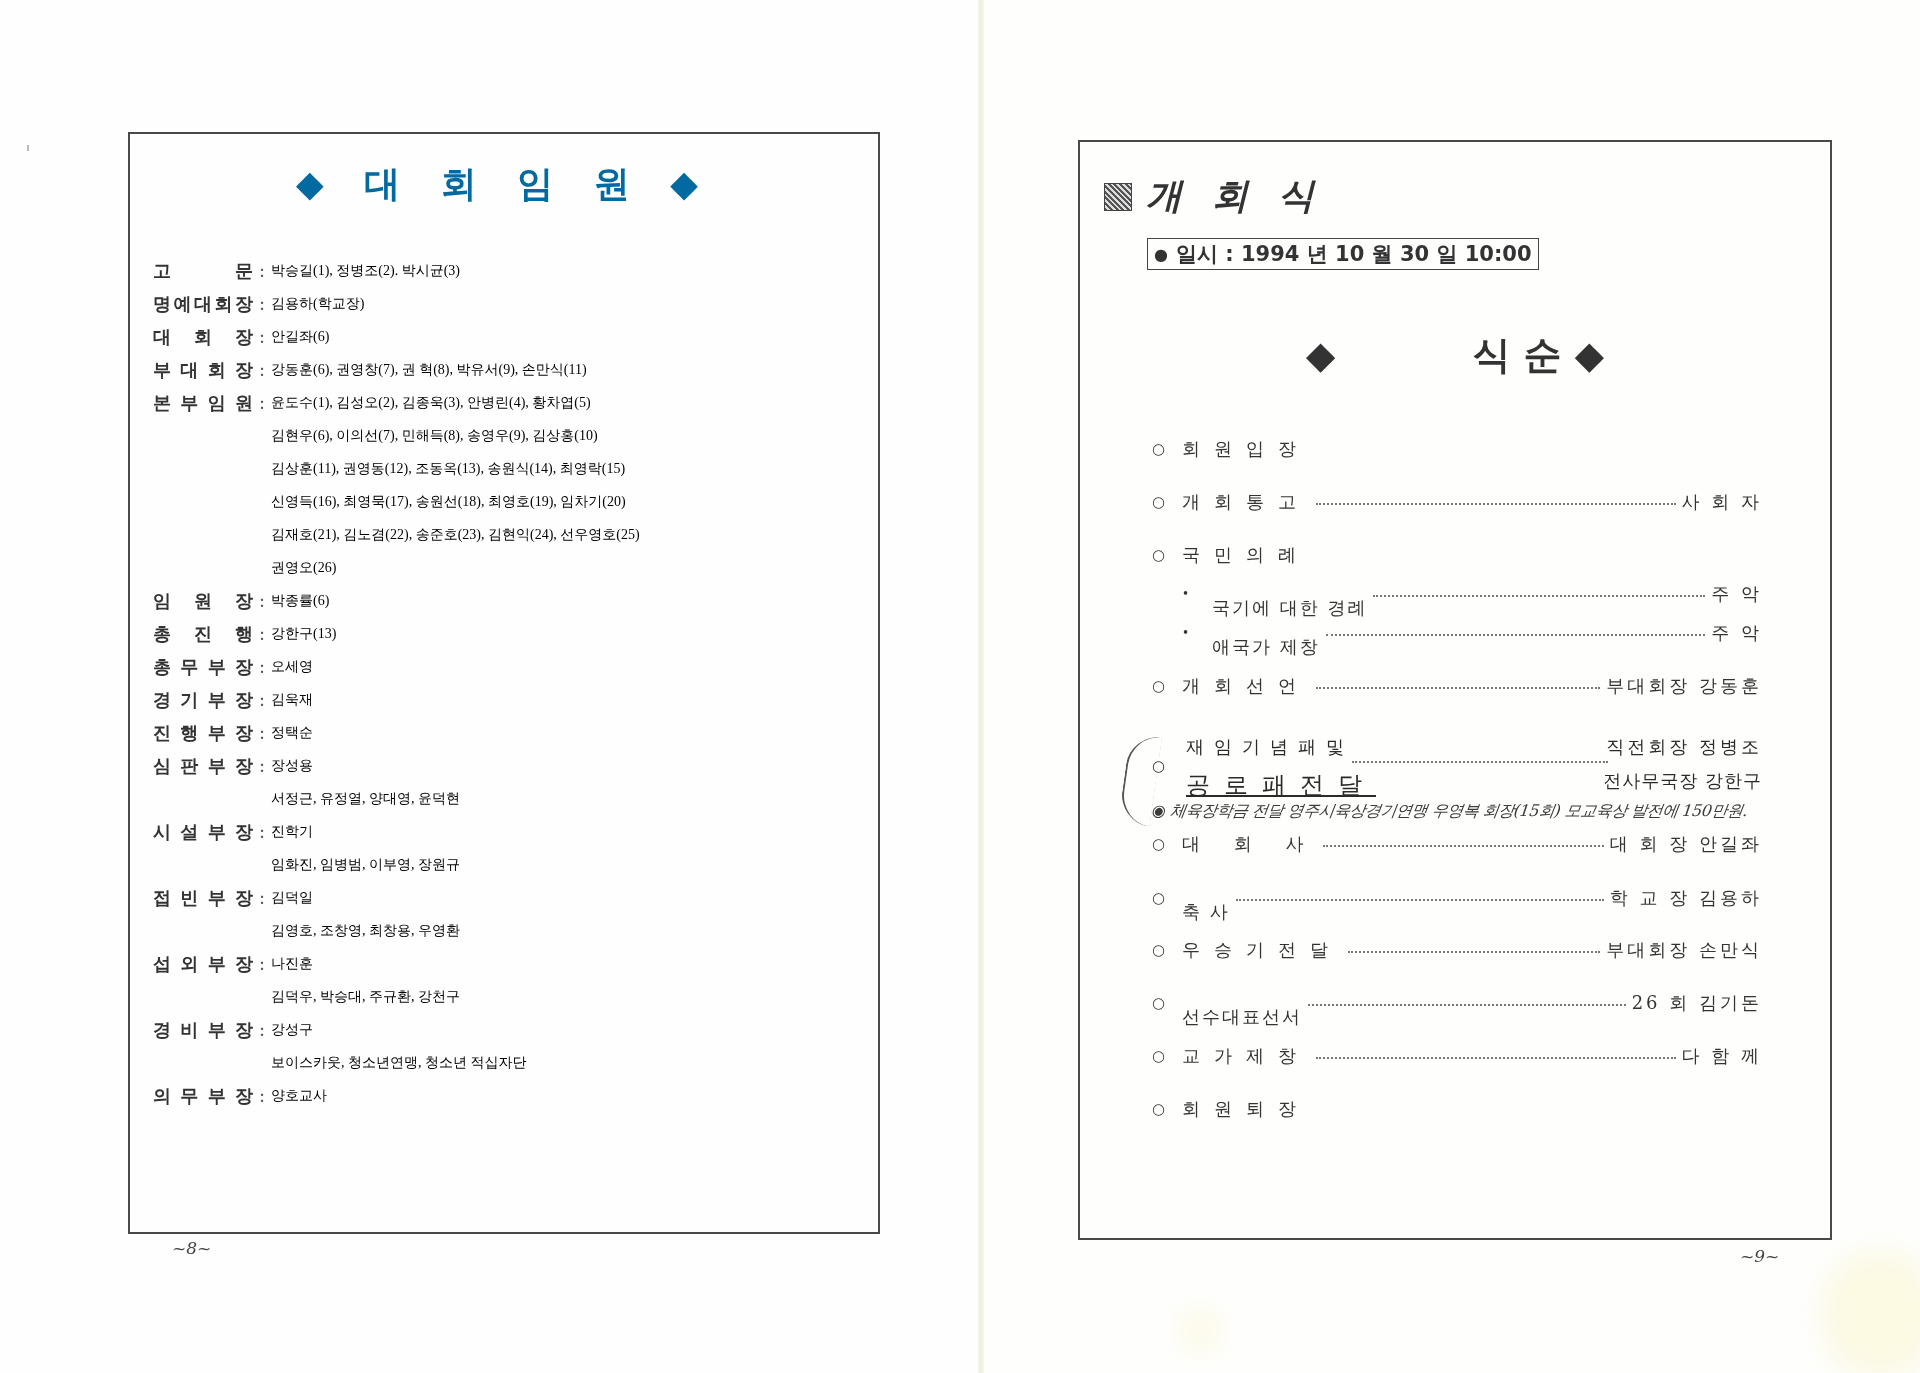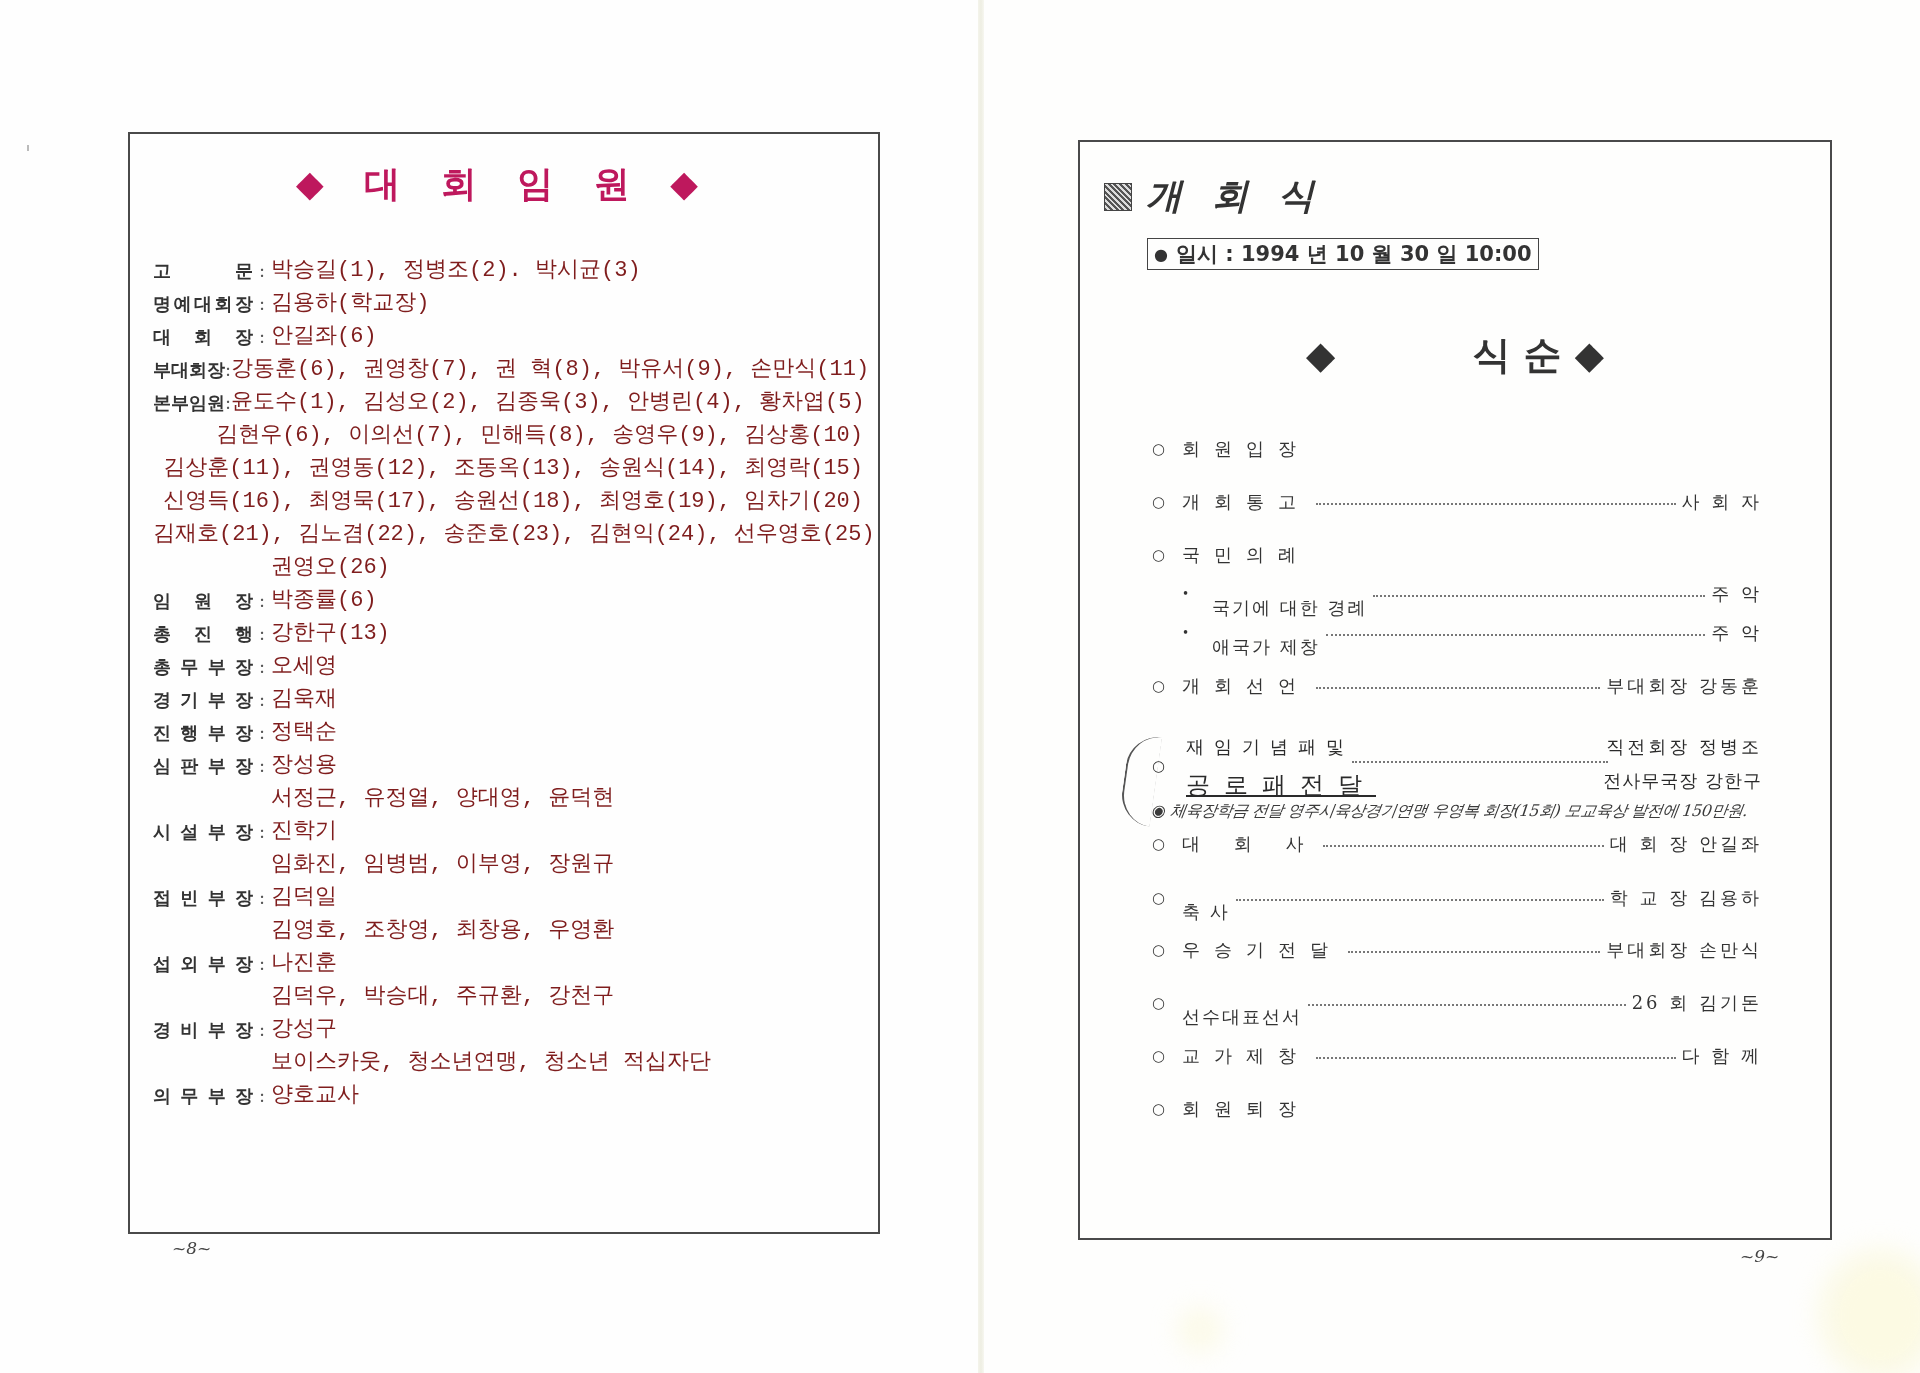--- a/index.html
+++ b/index.html
@@ -16,27 +16,27 @@
           background:linear-gradient(90deg,#f4f4ec,#eeeee2,#f7f7f0); }
   .stain { position:absolute; border-radius:50%; background:rgba(250,245,205,0.55); filter:blur(14px); }
   .speck { position:absolute; left:27px; top:145px; width:2px; height:6px; background:#bbb; }
 
   .box { position:absolute; border:2px solid #4a4a4a; box-sizing:border-box; }
   .box-left { left:128px; top:132px; width:752px; height:1102px; }
   .box-right { left:1078px; top:140px; width:754px; height:1100px; }
 
   
   .title-left { position:absolute; left:128px; top:160px; width:752px; text-align:center;
-    font-family:"DejaVu Sans", sans-serif; font-weight:bold; font-size:36px; letter-spacing:14px; color:#be185d; }
+    font-family:"DejaVu Sans", sans-serif; font-weight:bold; font-size:36px; letter-spacing:14px; color:#0369a1; }
   .roster { position:absolute; left:153px; top:254px; width:710px; }
   .row { display:flex; height:33px; line-height:33px; font-size:18px; white-space:nowrap; }
   .row .lbl { width:100px; font-family:"DejaVu Sans", sans-serif; font-weight:bold; font-size:18px;
     color:#333; display:flex; justify-content:space-between; }
   .row .colon { width:18px; text-align:center; color:#555; }
-  .row .val { font-family:Liberation Mono, monospace; font-size:22px; color:#7f1d1d; }
+  .row .val { font-family:Liberation Serif, serif; font-size:14px; color:#000000; }
   .pagenum { position:absolute; font-family:"DejaVu Serif", serif; font-style:italic; font-size:17px; color:#444; }
 
   
   .r-title { position:absolute; left:1104px; top:172px; display:flex; align-items:center;
     font-family:"DejaVu Sans", sans-serif; font-weight:bold; font-size:36px; color:#333;font-style:italic; }
   .hatch { width:26px; height:26px; margin-right:14px; border:1px solid #444;
     background:repeating-linear-gradient(45deg,#555 0 2px,#ddd 2px 4px); }
   .r-title .t { letter-spacing:30px; }
   .date-box { position:absolute; left:1147px; top:238px; height:30px; padding:0 6px;
     border:1.5px solid #444; display:flex; align-items:center;

